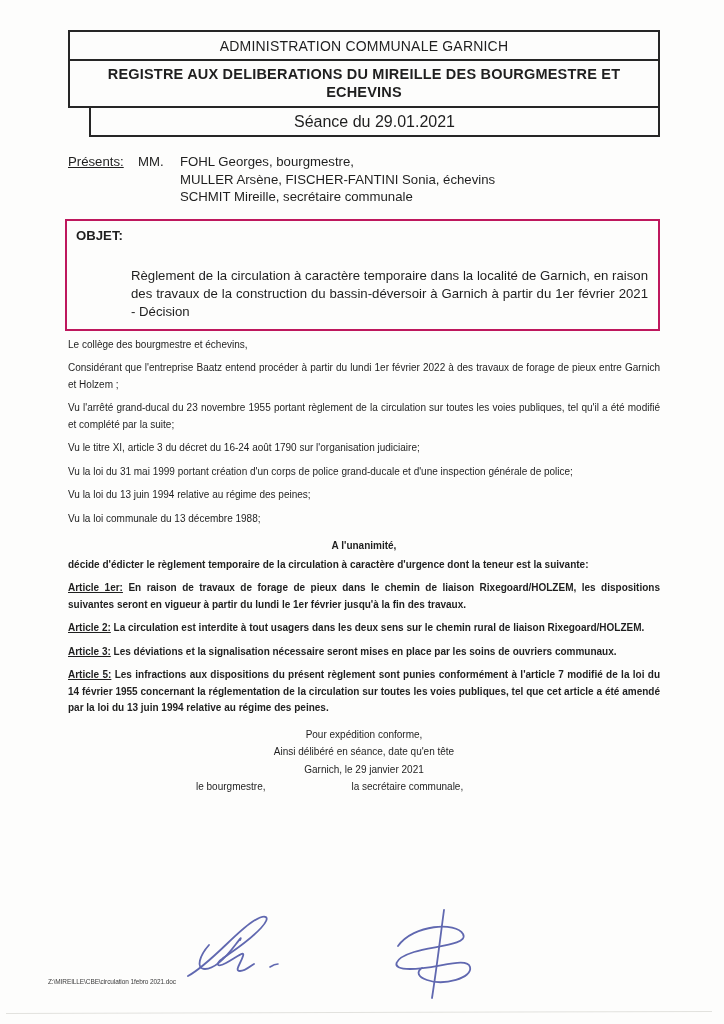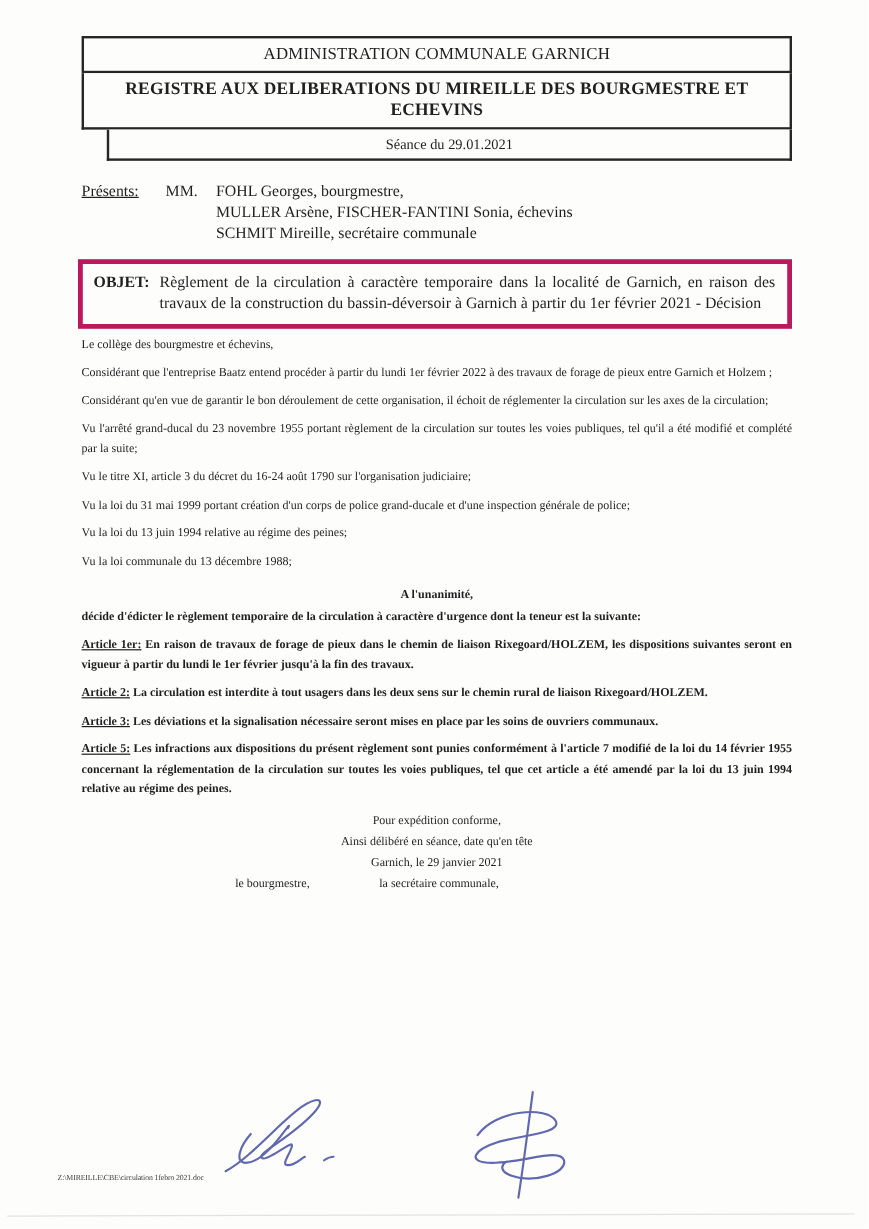--- a/index.html
+++ b/index.html
@@ -1,46 +1,46 @@
 <!DOCTYPE html>
 <html><head>
 <meta charset="utf-8">
 <style>
   html,body{margin:0;padding:0;background:#ffffff;}
   .page{
     position:relative;width:724px;height:1024px;background:#fdfdfc;overflow:hidden;
-    font-family:Liberation Serif, serif;color:#1f1f1f;
+    font-family:Liberation Sans, sans-serif;color:#1f1f1f;
   }
   .content{position:absolute;left:68px;top:30px;width:592px;}
   
   .hbox{border:2px solid #262626;text-align:center;background:#fdfdfc;}
   .hbox + .hbox{border-top:none;}
   .hbox.admin{font-size:14px;padding:6px 4px 5px 4px;letter-spacing:.2px;}
   .hbox.register{font-size:14.5px;font-weight:bold;padding:5px 30px 5px 30px;line-height:17.5px;letter-spacing:.2px;}
-  .hbox.session{font-size:12px;padding:5px 4px 4px 4px;margin-left:21px;}
+  .hbox.session{font-size:16px;padding:5px 4px 4px 4px;margin-left:21px;}
   
   .attendees{margin-top:16px;display:flex;font-size:13.2px;line-height:17.5px;}
   .attendees-label{text-decoration:underline;width:70px;flex:0 0 auto;}
   .attendees-prefix{width:42px;flex:0 0 auto;}
   .attendees-names{flex:1;}
   
-  .subject-box{margin-top:13px;margin-left:-3px;border:4px solid #be185d;padding:6px 8px 8px 9px;
+  .subject-box{margin-top:13px;margin-left:-3px;border:2px solid #be185d;padding:6px 8px 8px 9px;
     display:flex;font-size:13.2px;line-height:18px;background:#fdfdfc;}
   .subject-label{font-weight:bold;width:55px;flex:0 0 auto;}
-  .subject-text{flex:1;text-align:justify;padding-right:2px;}
+  .subject-text{flex:1;text-align:justify;padding-right:2px;margin-top:40px;}
   
   .body{margin-top:6px;font-size:10px;line-height:16.5px;}
   .para{margin:0 0 7px 0;text-align:justify;}
   .bold{font-weight:bold;}
   .unanimity{font-weight:bold;text-align:center;margin:11px 0 2px 0;}
   .article-label{font-weight:bold;text-decoration:underline;}
   .closing{margin-top:9px;text-align:center;line-height:17.5px;}
   .sig-labels{display:flex;margin-top:1px;}
   .sig-label-left{margin-left:128px;}
-  .sig-label-right{margin-left:58px;}
+  .sig-label-right{margin-left:86px;}
   
   .sig{position:absolute;}
   .sig-left{left:182px;top:912px;}
   .sig-right{left:370px;top:906px;}
   .sig path{fill:none;stroke-linecap:round;stroke-linejoin:round;}
   
   .footer-path{position:absolute;left:48px;top:978px;font-size:6.5px;color:#3c3c3c;letter-spacing:-.1px;}
   
   .scan-line{position:absolute;left:6px;right:12px;top:1012px;height:1px;background:#e2e2de;transform:rotate(-0.15deg);}
 </style>
@@ -73,21 +73,20 @@
     </div>
 
     <div class="subject-box">
       <span class="subject-label">OBJET:</span>
       <div class="subject-text">Règlement de la circulation à caractère temporaire dans la localité de Garnich, en raison des travaux de la construction du bassin-déversoir à Garnich à partir du 1er février 2021 - Décision</div>
     </div>
 
     <div class="body">
       <p class="para">Le collège des bourgmestre et échevins,</p>
       <p class="para">Considérant que l'entreprise Baatz entend procéder à partir du lundi 1er février 2022 à des travaux de forage de pieux entre Garnich et Holzem ;</p>
-      <p class="para">Considérant qu'en vue de garantir le bon déroulement de cette organisation, il échoit de réglementer la circulation sur les axes de la circulation;</p>
       <p class="para">Vu l'arrêté grand-ducal du 23 novembre 1955 portant règlement de la circulation sur toutes les voies publiques, tel qu'il a été modifié et complété par la suite;</p>
       <p class="para">Vu le titre XI, article 3 du décret du 16-24 août 1790 sur l'organisation judiciaire;</p>
       <p class="para">Vu la loi du 31 mai 1999 portant création d'un corps de police grand-ducale et d'une inspection générale de police;</p>
       <p class="para">Vu la loi du 13 juin 1994 relative au régime des peines;</p>
       <p class="para">Vu la loi communale du 13 décembre 1988;</p>
 
       <p class="unanimity">A l'unanimité,</p>
 
       <p class="para bold">décide d'édicter le règlement temporaire de la circulation à caractère d'urgence dont la teneur est la suivante:</p>
 

